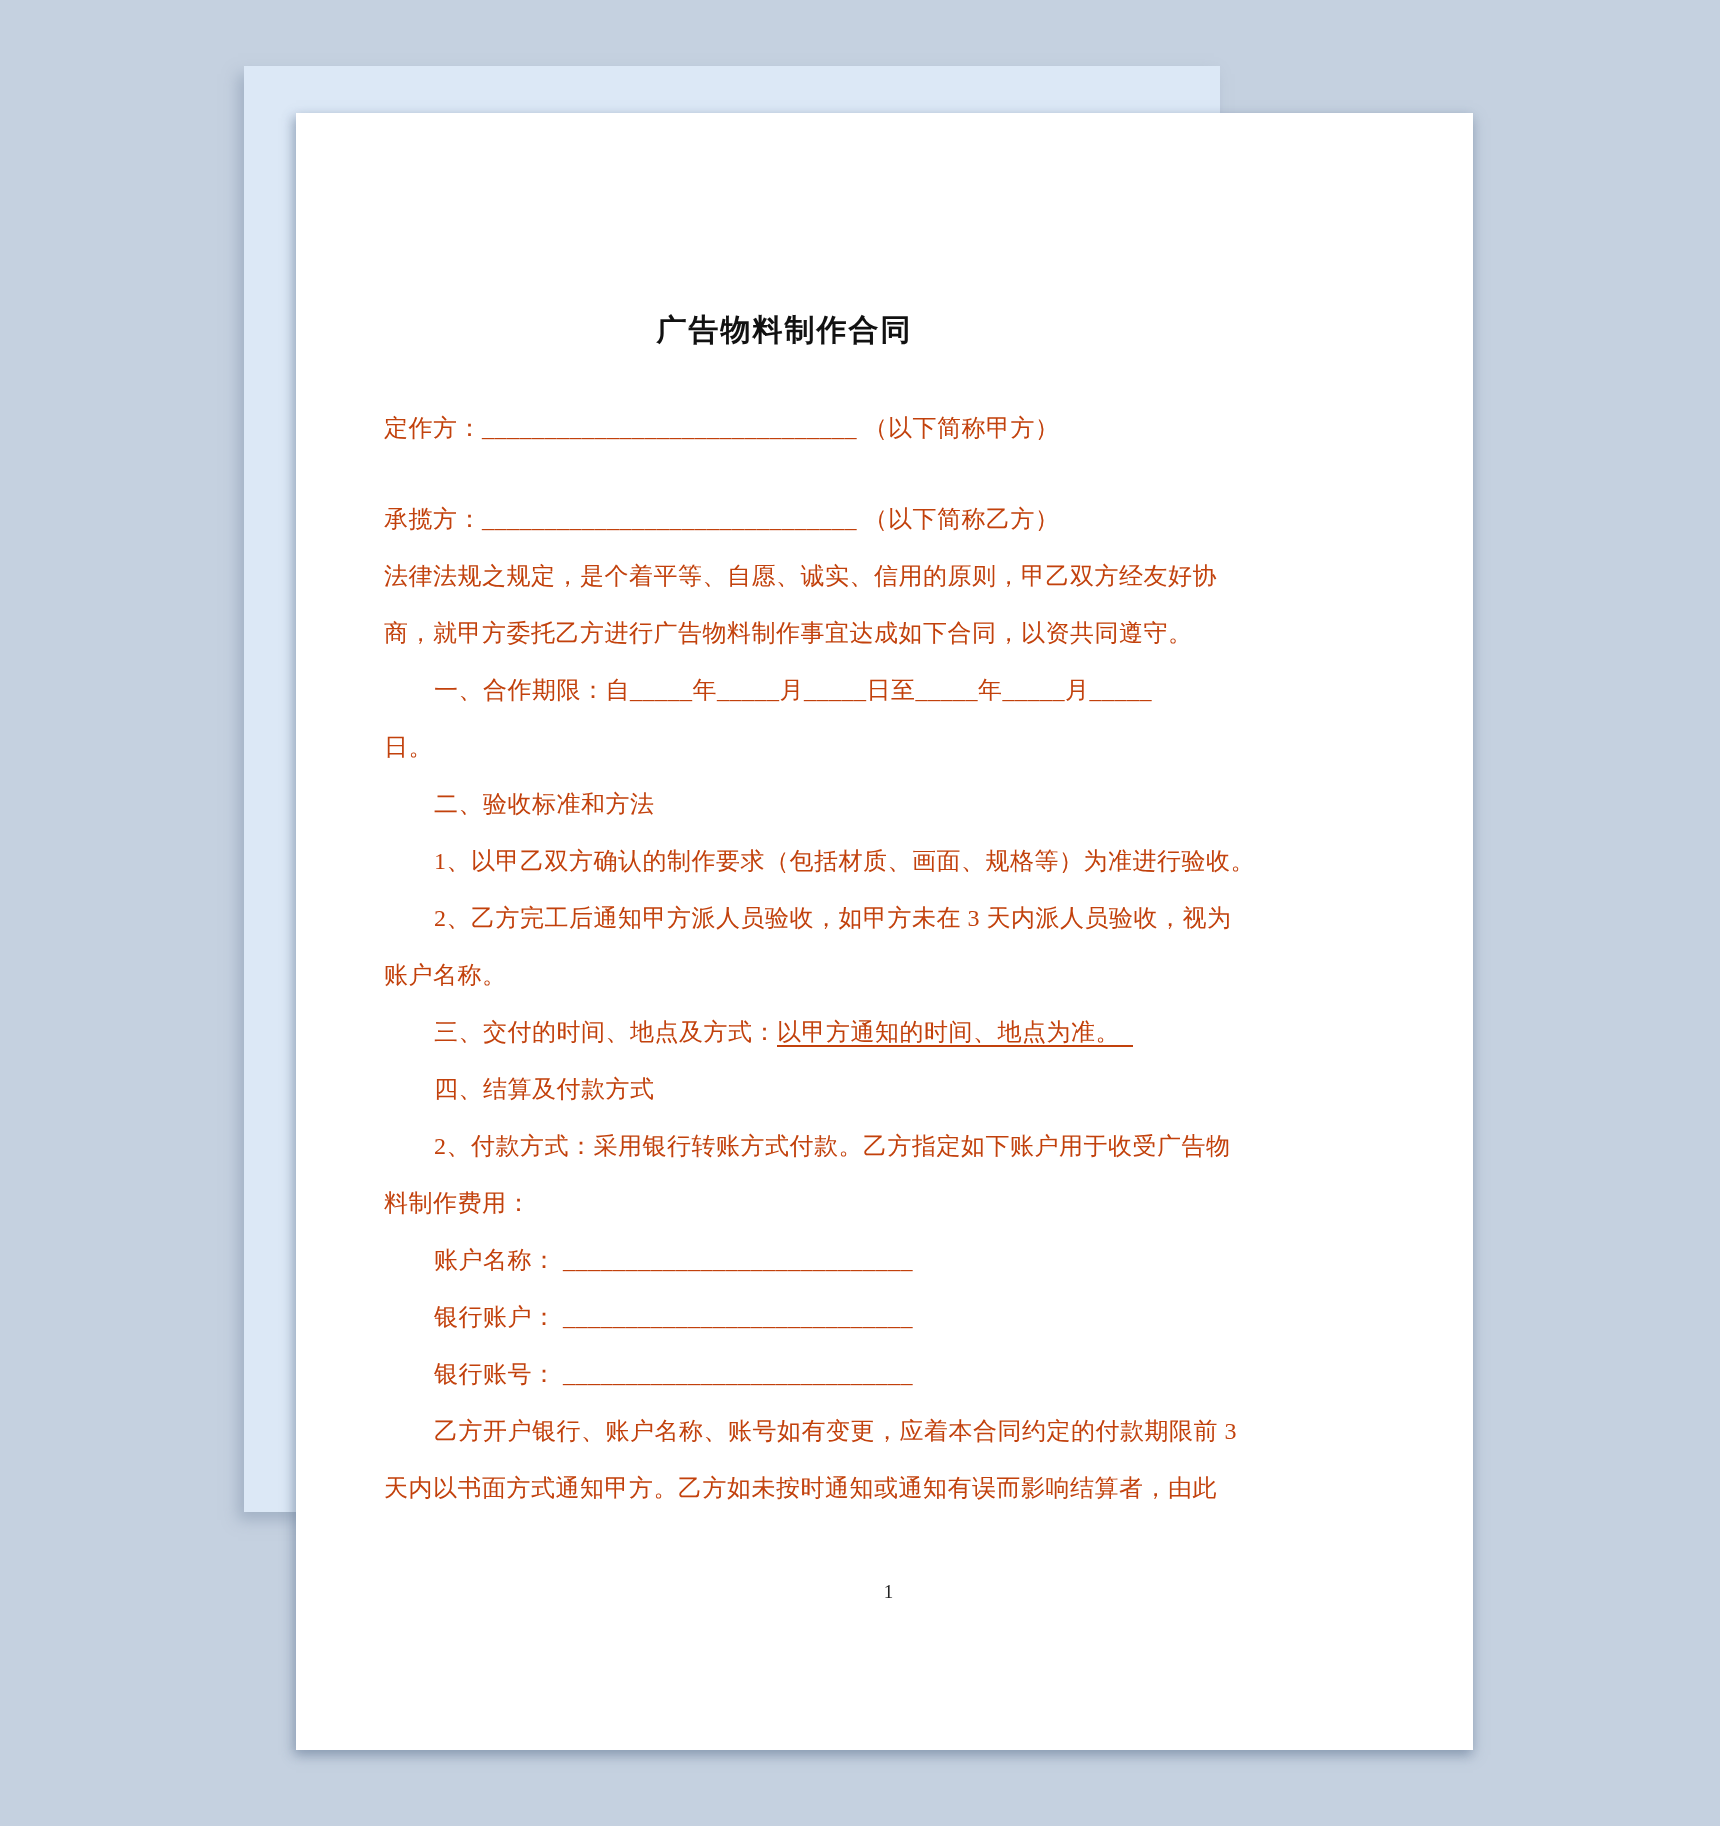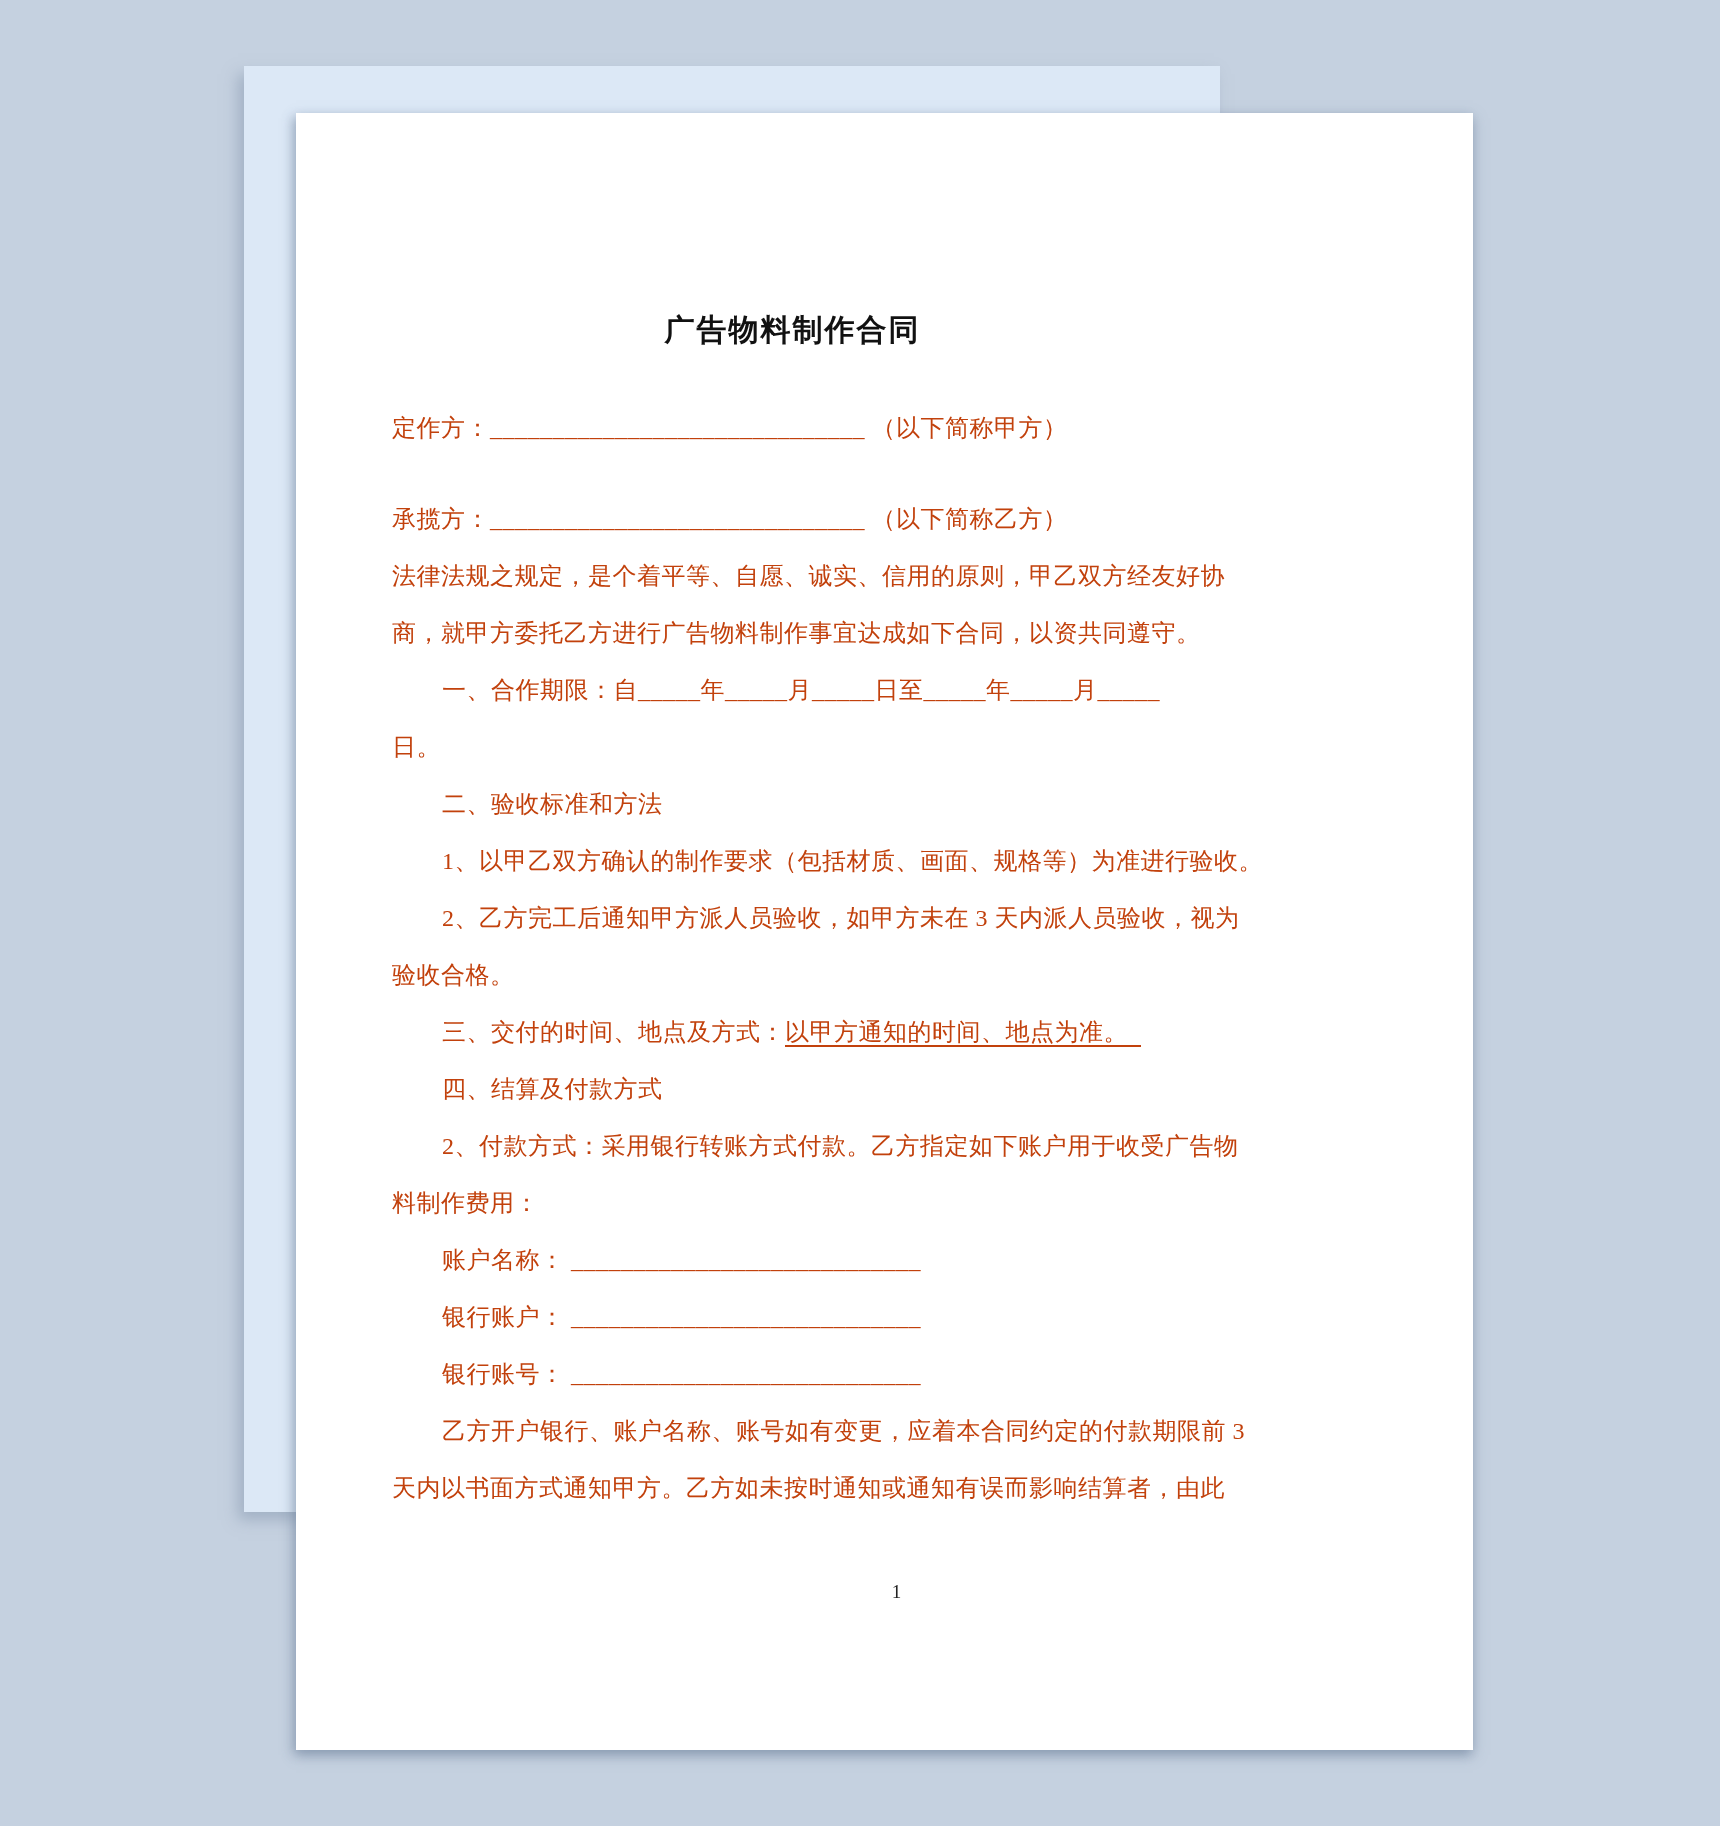--- a/index.html
+++ b/index.html
@@ -31,21 +31,21 @@
     position: absolute;
     left: 296px;
     top: 113px;
     width: 1177px;
     height: 1637px;
     background: #ffffff;
     box-shadow: 0 5px 12px rgba(110,130,155,0.55), -4px 4px 10px rgba(110,130,155,0.30);
   }
   .page-content {
     position: absolute;
-    left: 12px;
+    left: 4px;
     top: 0;
     width: 100%;
     height: 100%;
     padding: 0 200px 0 84px;
     box-sizing: border-box;
     color: #1a1a1a;
   }
   .doc-title {
     margin-top: 188px;
     font-size: 30px;
@@ -96,21 +96,21 @@
       <div>
           <div class="line" style="margin-top: 42px;"><span>定作方：</span><span>______________________________</span><span> （以下简称甲方）</span></div>
           <div class="line" style="margin-top: 34px;"><span>承揽方：</span><span>______________________________</span><span> （以下简称乙方）</span></div>
           <div class="line"><span>法律法规之规定，是个着平等、自愿、诚实、信用的原则，甲乙双方经友好协</span></div>
           <div class="line"><span>商，就甲方委托乙方进行广告物料制作事宜达成如下合同，以资共同遵守。</span></div>
           <div class="line indent"><span>一、合作期限：自</span><span>_____</span><span>年</span><span>_____</span><span>月</span><span>_____</span><span>日至</span><span>_____</span><span>年</span><span>_____</span><span>月</span><span>_____</span></div>
           <div class="line"><span>日。</span></div>
           <div class="line indent"><span>二、验收标准和方法</span></div>
           <div class="line indent"><span>1、以甲乙双方确认的制作要求（包括材质、画面、规格等）为准进行验收。</span></div>
           <div class="line indent"><span>2、乙方完工后通知甲方派人员验收，如甲方未在 3 天内派人员验收，视为</span></div>
-          <div class="line"><span>验收合格。</span></div>
+          <div class="line"><span>账户名称。</span></div>
           <div class="line indent"><span>三、交付的时间、地点及方式：</span><span class="u">以甲方通知的时间、地点为准。  </span></div>
           <div class="line indent"><span>四、结算及付款方式</span></div>
           <div class="line indent"><span>2、付款方式：采用银行转账方式付款。乙方指定如下账户用于收受广告物</span></div>
           <div class="line"><span>料制作费用：</span></div>
           <div class="line indent"><span>账户名称： </span><span>____________________________</span></div>
           <div class="line indent"><span>银行账户： </span><span>____________________________</span></div>
           <div class="line indent"><span>银行账号： </span><span>____________________________</span></div>
           <div class="line indent"><span>乙方开户银行、账户名称、账号如有变更，应着本合同约定的付款期限前 3</span></div>
           <div class="line"><span>天内以书面方式通知甲方。乙方如未按时通知或通知有误而影响结算者，由此</span></div>
         </div>

